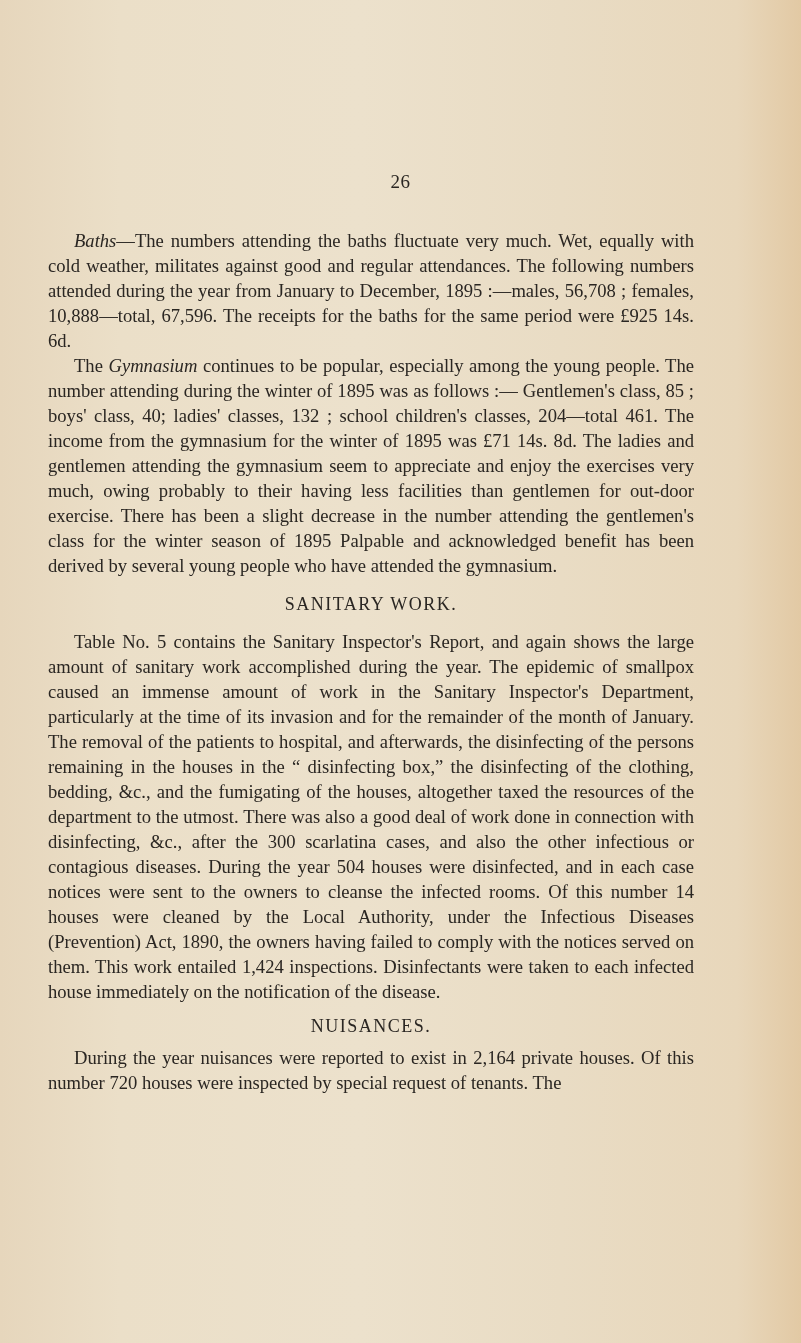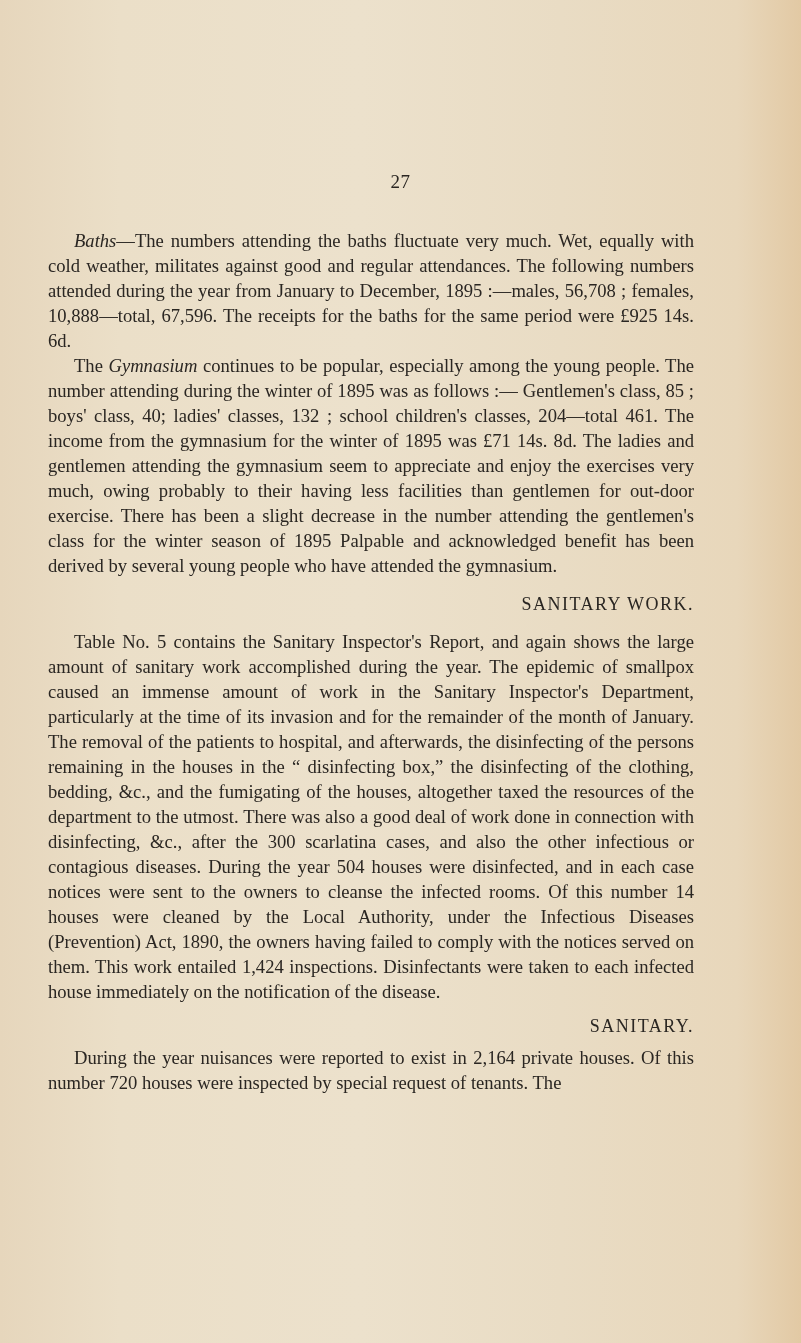--- a/index.html
+++ b/index.html
@@ -39,42 +39,42 @@
       font-size: 18.6px;
       line-height: 25px;
       text-align: justify;
     }
     .para {
       margin: 0;
       text-indent: 26px;
     }
     .para + .para { }
     .heading {
-      text-align: right;
+      text-align: center;
       margin: 12px 0 10px 0;
       font-size: 18px;
       letter-spacing: 1.5px;
       text-indent: 0;
     }
     .heading.sanitary { margin-top: 14px; margin-bottom: 12px; }
     .heading.nuisances { margin-top: 10px; margin-bottom: 6px; }
     em { font-style: italic; }
   </style>
 </head>
 <body>
 
 <div class="page">
-  <div class="page-number">27</div>
+  <div class="page-number">26</div>
 
   <div class="body-text">
     <p class="para"><em>Baths</em><span>—The numbers attending the baths fluctuate very much. Wet, equally with cold weather, militates against good and regular attendances. The following numbers attended during the year from January to December, 1895 :—males, 56,708 ; females, 10,888—total, 67,596. The receipts for the baths for the same period were £925 14s. 6d.</span></p>
 
     <p class="para"><span>The </span><em>Gymnasium</em><span> continues to be popular, especially among the young people. The number attending during the winter of 1895 was as follows :— Gentlemen's class, 85 ; boys' class, 40; ladies' classes, 132 ; school children's classes, 204—total 461. The income from the gymnasium for the winter of 1895 was £71 14s. 8d. The ladies and gentlemen attending the gymnasium seem to appreciate and enjoy the exercises very much, owing probably to their having less facilities than gentlemen for out-door exercise. There has been a slight decrease in the number attending the gentlemen's class for the winter season of 1895 Palpable and acknowledged benefit has been derived by several young people who have attended the gymnasium.</span></p>
 
     <div class="heading sanitary">SANITARY WORK.</div>
 
     <p class="para">Table No. 5 contains the Sanitary Inspector's Report, and again shows the large amount of sanitary work accomplished during the year. The epidemic of smallpox caused an immense amount of work in the Sanitary Inspector's Department, particularly at the time of its invasion and for the remainder of the month of January. The removal of the patients to hospital, and afterwards, the disinfecting of the persons remaining in the houses in the “ disinfecting box,” the disinfecting of the clothing, bedding, &amp;c., and the fumigating of the houses, altogether taxed the resources of the department to the utmost. There was also a good deal of work done in connection with disinfecting, &amp;c., after the 300 scarlatina cases, and also the other infectious or contagious diseases. During the year 504 houses were disinfected, and in each case notices were sent to the owners to cleanse the infected rooms. Of this number 14 houses were cleaned by the Local Authority, under the Infectious Diseases (Prevention) Act, 1890, the owners having failed to comply with the notices served on them. This work entailed 1,424 inspections. Disinfectants were taken to each infected house immediately on the notification of the disease.</p>
 
-    <div class="heading nuisances">SANITARY.</div>
+    <div class="heading nuisances">NUISANCES.</div>
 
     <p class="para">During the year nuisances were reported to exist in 2,164 private houses. Of this number 720 houses were inspected by special request of tenants. The</p>
   </div>
 </div>
 
 </body></html>

